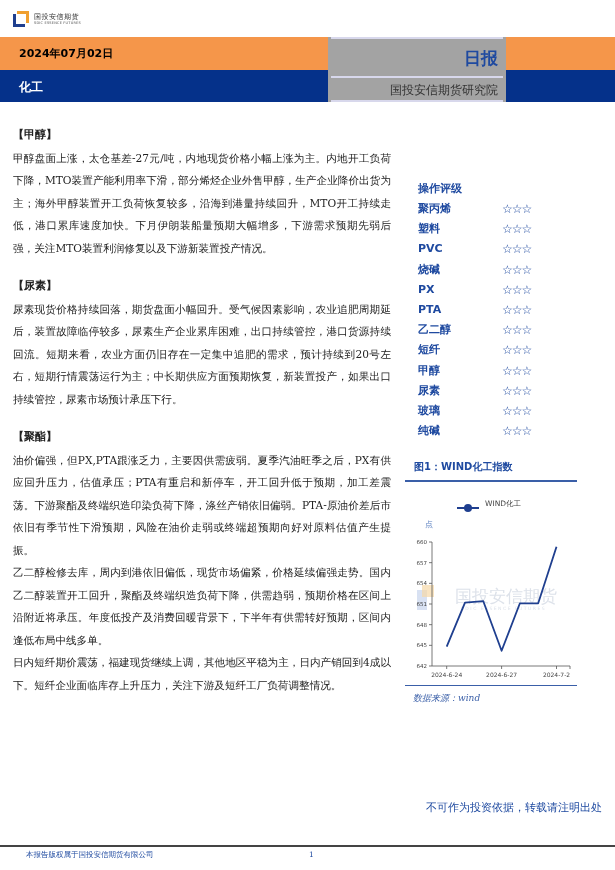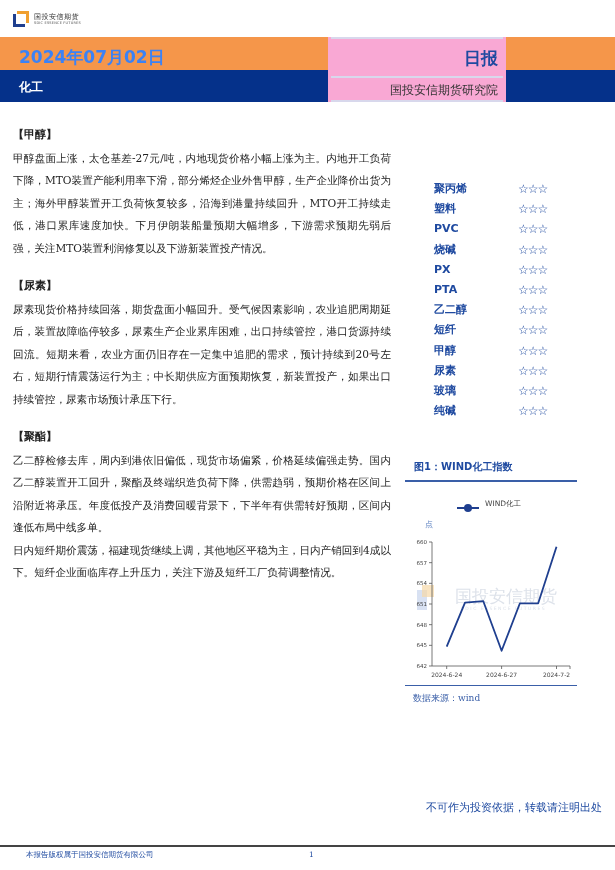--- a/index.html
+++ b/index.html
@@ -9,51 +9,51 @@
   .logo { position: absolute; left: 13px; top: 11px; display: flex; align-items: center; }
   .logo-mark { position: relative; width: 16px; height: 16px; }
   .logo-mark .sq-o { position: absolute; left: 4px; top: 0; width: 12px; height: 12px; border: 3px solid #f0a030; border-left: none; border-bottom: none; }
   .logo-mark .sq-b { position: absolute; left: 0; top: 3px; width: 12px; height: 13px; border: 3px solid #1f3f8f; border-right: none; border-top: none; }
   .logo-text { margin-left: 5px; display: flex; flex-direction: column; }
   .logo-cn { font-family: "DejaVu Sans", sans-serif; font-size: 7px; color: #333; letter-spacing: 0.5px; line-height: 8px; }
   .logo-en { font-family: "DejaVu Sans", sans-serif; font-size: 3.5px; color: #555; line-height: 4px; letter-spacing: 0.2px; }
 
   .band-orange { position: absolute; left: 0; top: 37px; width: 615px; height: 33px; background: #f5964a; }
   .band-blue { position: absolute; left: 0; top: 70px; width: 615px; height: 32px; background: #05318a; }
-  .date-text { position: absolute; left: 19px; top: 46px; font-family: "DejaVu Sans", sans-serif; font-weight: bold; font-size: 17px; color: #3b82f6; text-align: center; }
+  .date-text { position: absolute; left: 19px; top: 46px; font-family: "DejaVu Sans", sans-serif; font-weight: bold; font-size: 11px; color: #000000; text-align: center; }
   .cat-text { position: absolute; left: 19px; top: 79px; font-family: "DejaVu Sans", sans-serif; font-weight: bold; font-size: 12px; color: #ffffff; }
 
-  .header-box { position: absolute; left: 328px; top: 37px; width: 178px; height: 65px; background: #f9a8d4; }
+  .header-box { position: absolute; left: 328px; top: 37px; width: 178px; height: 65px; background: #a3a3a3; }
   .header-box .line { position: absolute; left: 3px; right: 3px; height: 2px; background: #d8d8ec; }
   .header-box .l1 { top: 0; } .header-box .l2 { top: 39px; } .header-box .l3 { bottom: 0; }
   .daily-label { position: absolute; right: 8px; top: 10px; font-family: "DejaVu Sans", sans-serif; font-weight: bold; font-size: 17px; color: #1f4aa0; }
   .inst-label { position: absolute; right: 8px; top: 45px; font-family: "DejaVu Sans", sans-serif; font-size: 12px; color: #333; }
 
   .main { position: absolute; left: 13px; top: 124px; width: 378px; font-size: 10.6px; line-height: 22.5px; color: #222; }
   .sec-title { font-weight: bold; font-size: 11px; }
   .para { text-align: justify; }
   .gap { height: 16px; }
 
   .ratings { position: absolute; left: 418px; top: 179px; width: 190px; }
   .ratings-title { font-family: "DejaVu Sans", sans-serif; font-weight: bold; font-size: 11px; color: #1f4aa0; height: 20px; line-height: 20px; }
   .rating-row { display: flex; height: 20.2px; line-height: 20px; align-items: center; }
-  .rating-name { width: 84px; font-family: "DejaVu Sans", sans-serif; font-weight: bold; font-size: 11px; color: #1f4aa0; margin-left: 16px; }
+  .rating-name { width: 84px; font-family: "DejaVu Sans", sans-serif; font-weight: bold; font-size: 11px; color: #1f4aa0; }
   .rating-stars { font-size: 12px; color: #1f4aa0; letter-spacing: -1px; font-family: "DejaVu Sans", sans-serif; }
 
   .fig-title { position: absolute; left: 414px; top: 460px; font-family: "DejaVu Sans", sans-serif; font-weight: bold; font-size: 10px; color: #1f4aa0; }
   .fig-rule { position: absolute; left: 405px; top: 480px; width: 172px; height: 1.5px; background: #3a5fa8; }
 
   .chart { position: absolute; left: 405px; top: 495px; width: 185px; height: 190px; }
   .legend { position: absolute; left: 52px; top: 4px; display: flex; align-items: flex-end; }
   .legend-line { position: relative; width: 22px; height: 2px; background: #1f3f8f; }
   .legend-line::after { content: ""; position: absolute; left: 7px; top: -3px; width: 8px; height: 8px; background: #1f3f8f; border-radius: 50%; }
   .legend-label { margin-left: 6px; font-family: "DejaVu Sans", sans-serif; font-size: 7.5px; color: #444; }
   .unit-label { position: absolute; left: 20px; top: 24px; font-family: "DejaVu Sans", sans-serif; font-size: 8px; color: #5a7fc0; }
 
-  .source { position: absolute; left: 413px; top: 692px; font-family: "DejaVu Serif", serif; font-size: 9px; color: #3a5fa8; }
+  .source { position: absolute; left: 413px; top: 692px; font-family: "DejaVu Serif", serif; font-style: italic; font-size: 9px; color: #3a5fa8; }
   .source-rule { position: absolute; left: 405px; top: 685px; width: 172px; height: 1px; background: #3a5fa8; }
 
   .footer-rule { position: absolute; left: 0; top: 845px; width: 615px; height: 2px; background: #444; }
   .footer-left { position: absolute; left: 13px; top: 850px; font-size: 7.5px; color: #1f4aa0; margin-left: 13px; }
   .footer-page { position: absolute; left: 309px; top: 850px; font-size: 7.5px; color: #1f4aa0; }
   .footer-right { position: absolute; right: 13px; top: 800px; font-size: 11px; color: #1f4aa0; }
 </style>
 </head>
 <body>
 
@@ -87,26 +87,28 @@
     <p class="para">甲醇盘面上涨，太仓基差-27元/吨，内地现货价格小幅上涨为主。内地开工负荷下降，MTO装置产能利用率下滑，部分烯烃企业外售甲醇，生产企业降价出货为主；海外甲醇装置开工负荷恢复较多，沿海到港量持续回升，MTO开工持续走低，港口累库速度加快。下月伊朗装船量预期大幅增多，下游需求预期先弱后强，关注MTO装置利润修复以及下游新装置投产情况。</p>
   </div>
   <div class="gap"></div>
   <div>
     <div class="sec-title">【尿素】</div>
     <p class="para">尿素现货价格持续回落，期货盘面小幅回升。受气候因素影响，农业追肥周期延后，装置故障临停较多，尿素生产企业累库困难，出口持续管控，港口货源持续回流。短期来看，农业方面仍旧存在一定集中追肥的需求，预计持续到20号左右，短期行情震荡运行为主；中长期供应方面预期恢复，新装置投产，如果出口持续管控，尿素市场预计承压下行。</p>
   </div>
   <div class="gap"></div>
   <div>
     <div class="sec-title">【聚酯】</div>
+    <p class="para">油价偏强，但PX,PTA跟涨乏力，主要因供需疲弱。夏季汽油旺季之后，PX有供应回升压力，估值承压；PTA有重启和新停车，开工回升低于预期，加工差震荡。下游聚酯及终端织造印染负荷下降，涤丝产销依旧偏弱。PTA-原油价差后市依旧有季节性下滑预期，风险在油价走弱或终端超预期向好对原料估值产生提振。</p>
     <p class="para">乙二醇检修去库，周内到港依旧偏低，现货市场偏紧，价格延续偏强走势。国内乙二醇装置开工回升，聚酯及终端织造负荷下降，供需趋弱，预期价格在区间上沿附近将承压。年度低投产及消费回暖背景下，下半年有供需转好预期，区间内逢低布局中线多单。</p>
     <p class="para">日内短纤期价震荡，福建现货继续上调，其他地区平稳为主，日内产销回到4成以下。短纤企业面临库存上升压力，关注下游及短纤工厂负荷调整情况。</p>
   </div>
 </div>
 
 <div class="ratings">
+  <div class="ratings-title">操作评级</div>
   <div class="rating-row">
       <span class="rating-name">聚丙烯</span>
       <span class="rating-stars">☆☆☆</span>
     </div>
   <div class="rating-row">
       <span class="rating-name">塑料</span>
       <span class="rating-stars">☆☆☆</span>
     </div>
   <div class="rating-row">
       <span class="rating-name">PVC</span>

